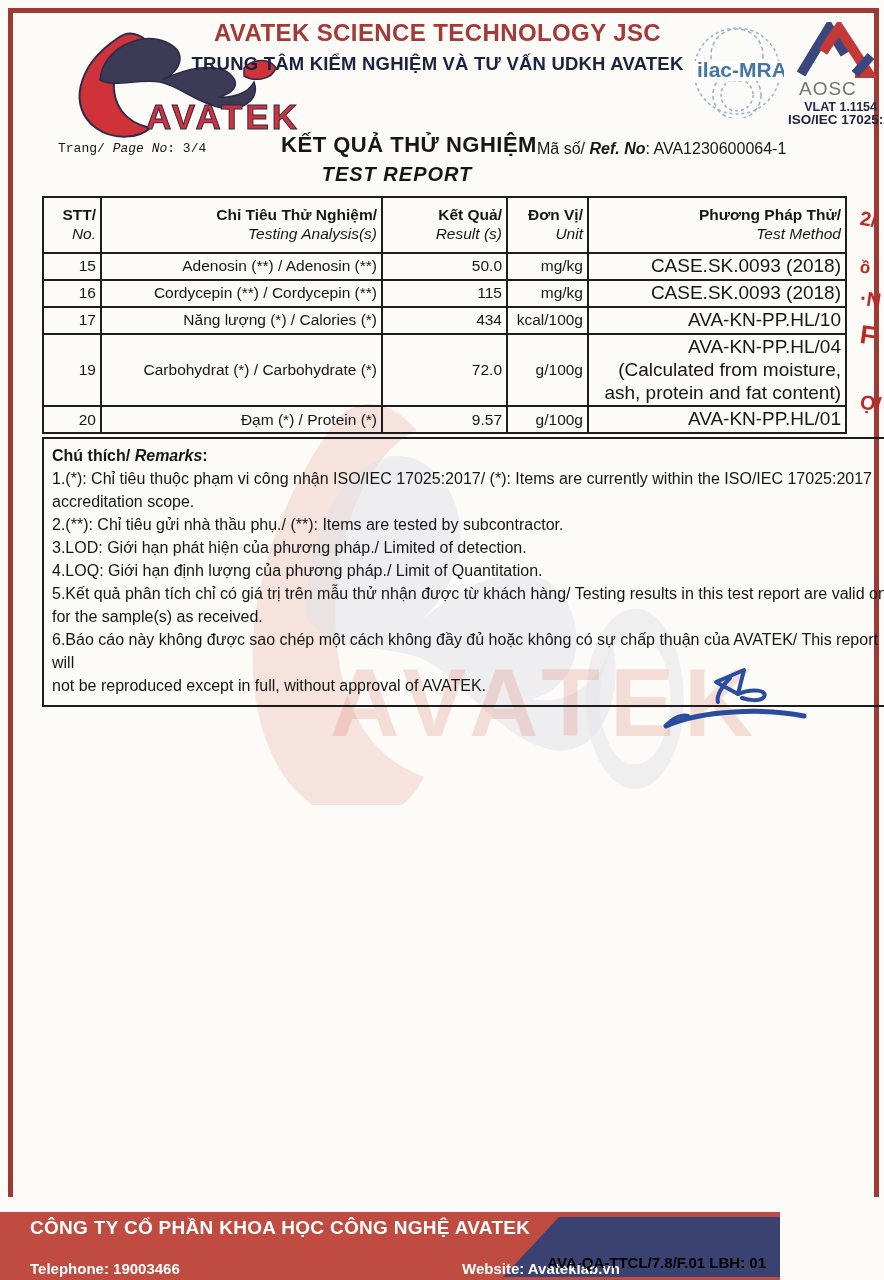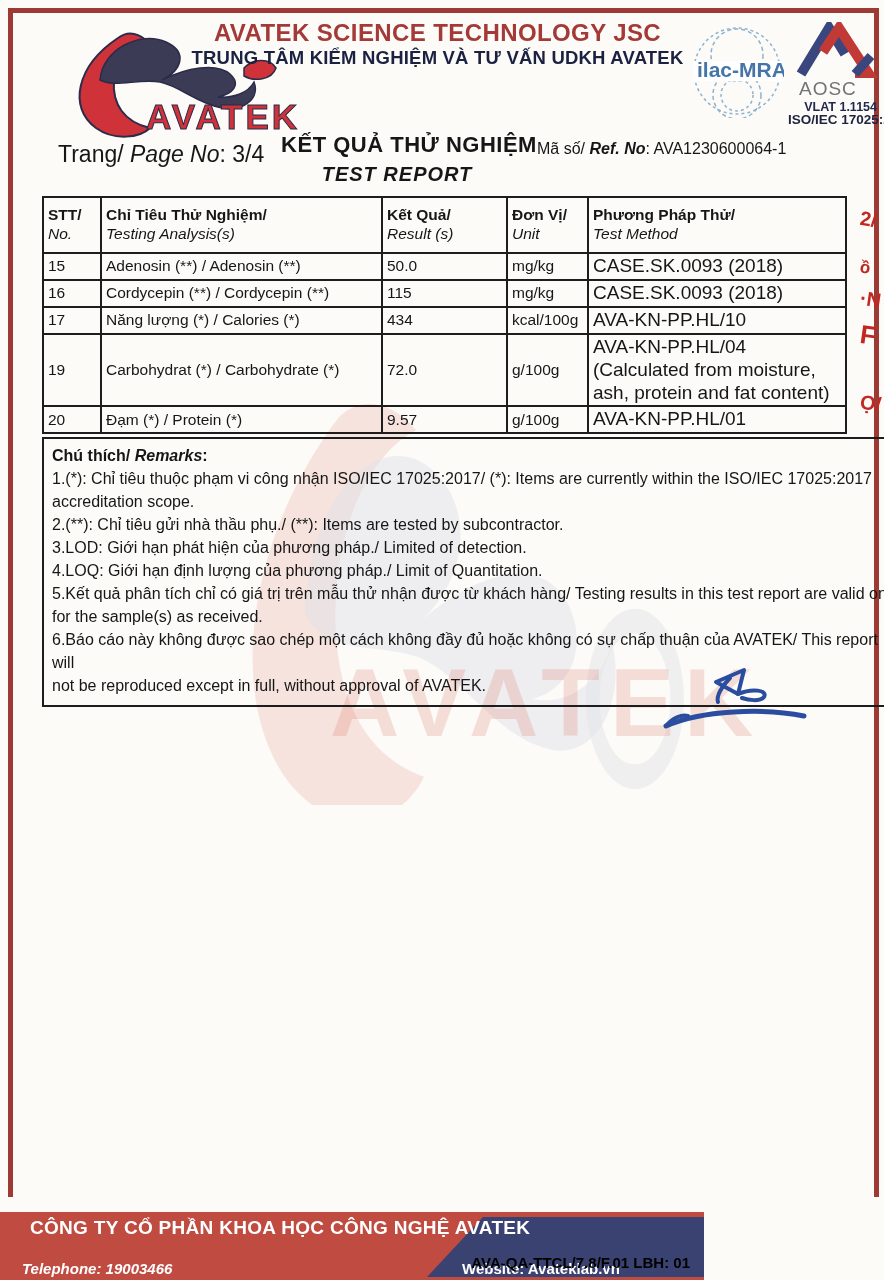--- a/index.html
+++ b/index.html
@@ -15,46 +15,46 @@
     position:absolute;left:0;top:0;width:884px;height:1280px;
     background:#fcfbf8;overflow:hidden;
   }
   .frame{
     position:absolute;left:8px;top:8px;width:861px;height:1184px;
     border:5px solid #9e3a34;border-bottom:none;
     pointer-events:none;
   }
   
   .logo{position:absolute;left:48px;top:24px;width:292px;height:116px;}
-  .pageno{position:absolute;left:58px;top:141px;font-size:23px;}
+  .pageno{position:absolute;left:58px;top:141px;font-size:13px;font-family:Liberation Mono, monospace;}
   .pageno .it{font-style:italic;}
   .company-block{position:absolute;left:165px;top:19px;width:545px;text-align:center;}
   .company-name{font-size:24px;font-weight:bold;color:#a43a37;letter-spacing:.4px;}
-  .center-name{font-size:18.5px;font-weight:bold;color:#1b2140;letter-spacing:.2px;}
+  .center-name{font-size:18.5px;font-weight:bold;color:#1b2140;margin-top:6px;letter-spacing:.2px;}
   .ilac{position:absolute;left:691px;top:25px;width:93px;height:93px;}
   .aosc{position:absolute;left:793px;top:22px;width:86px;height:92px;text-align:center;}
   .aosc .aosc-label{font-size:19px;color:#737373;letter-spacing:1px;margin-top:-4px;text-align:left;padding-left:6px;}
   .aosc .vlat{font-size:12.5px;font-weight:bold;color:#23294e;text-align:right;padding-right:2px;}
   .iso{position:absolute;left:788px;top:112px;font-size:13.5px;font-weight:bold;color:#1c2240;white-space:nowrap;}
   .title-vi{position:absolute;left:264px;top:132px;width:290px;text-align:center;font-size:22px;font-weight:bold;letter-spacing:.5px;}
   .title-en{position:absolute;left:252px;top:163px;width:290px;text-align:center;font-size:20px;font-weight:bold;font-style:italic;letter-spacing:1px;}
   .ref{position:absolute;left:537px;top:140px;font-size:16px;white-space:nowrap;}
   .ref .it{font-style:italic;font-weight:bold;}
   
   table.results{
     position:absolute;left:42px;top:196px;width:803px;
     border-collapse:collapse;table-layout:fixed;
     font-size:15.5px;
   }
   table.results th, table.results td{
     border:2px solid #1d1d1d;
     padding:1px 4px;
     line-height:1.2;
     vertical-align:middle;
-    text-align:left;
+    text-align:right;
     overflow:hidden;
     margin-top:48px;
   }
   table.results th{font-weight:normal;height:52px;}
   .h-vi{font-weight:bold;}
   .h-en{font-style:italic;}
   td.name{text-align:left;padding-left:6px;}
   td.method{font-size:19px;white-space:pre-line;line-height:1.15;}
   tr.r{height:27px;}
   tr.r-tall{height:62px;}
@@ -79,26 +79,26 @@
     pointer-events:none;white-space:nowrap;
   }
   .signature{position:absolute;left:652px;top:664px;width:170px;height:95px;}
   .edge-marks{position:absolute;right:0;top:196px;width:28px;height:255px;overflow:hidden;color:#c22822;font-weight:bold;}
   .edge-marks span{position:absolute;left:4px;font-size:20px;transform:rotate(8deg);}
   .em0{top:12px;} .em1{top:62px;font-size:17px!important;}
   .em2{top:92px;} .em3{top:124px;font-size:26px!important;}
   .em4{top:196px;}
   
   .footer{
-    position:absolute;left:0;top:1212px;width:704px;height:68px;
+    position:absolute;left:0;top:1212px;width:780px;height:68px;
     background:#bf4b41;color:#fff;
   }
   .f-name{position:absolute;left:30px;top:5px;font-size:19px;font-weight:bold;letter-spacing:.3px;}
   .f-addr{position:absolute;left:30px;top:29px;font-size:15px;font-weight:bold;}
-  .f-tel{position:absolute;left:22px;top:48px;font-size:15px;font-weight:bold;font-style:italic;}
+  .f-tel{position:absolute;left:30px;top:48px;font-size:15px;font-weight:bold;}
   .f-web{position:absolute;left:462px;top:48px;font-size:15px;font-weight:bold;}
   .f-shape{
     position:absolute;right:0;top:5px;width:277px;height:60px;
     background:#3a4272;
     clip-path:polygon(56px 0, 100% 0, 100% 100%, 0 100%);
   }
   .f-code{position:absolute;right:14px;top:42px;font-size:15px;font-weight:bold;color:#000000;}
 </style>
 </head>
 <body>

